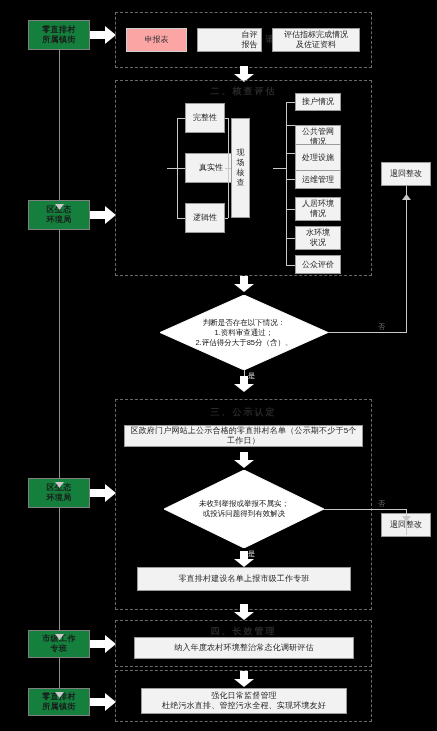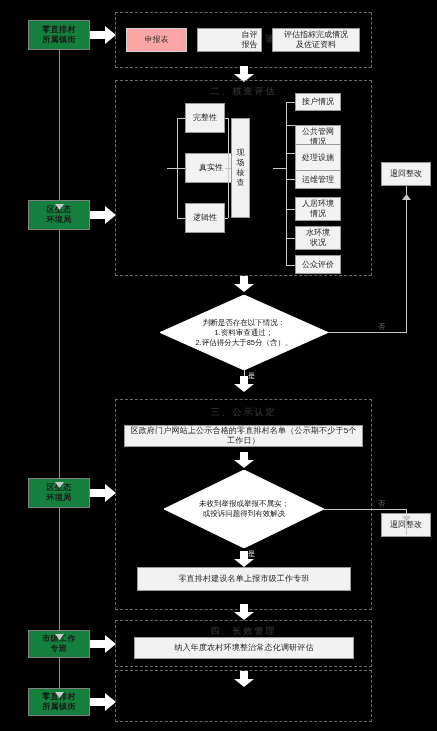--- a/index.html
+++ b/index.html
@@ -324,14 +324,16 @@
   <div class="abs box wide" style="left:134px; top:637px; width:220px; height:22px;">纳入年度农村环境整治常态化调研评估</div>
 
   <div class="abs section" style="left:115px; top:670px; width:257px; height:52px;"></div>
 
   <div class="abs arrow-down" style="left:234px; top:671px;">
     <svg width="20" height="16" viewBox="0 0 20 16">
       <polygon points="6,0 14,0 14,8 20,8 10,16 0,8 6,8" fill="#ffffff"></polygon>
     </svg>
   </div>
 
+  <div class="abs box wide" style="left:141px; top:688px; width:206px; height:26px; white-space:pre-line;">强化日常监督管理
+杜绝污水直排、管控污水全程、实现环境友好</div>
 
 </div>
 
 </body></html>

